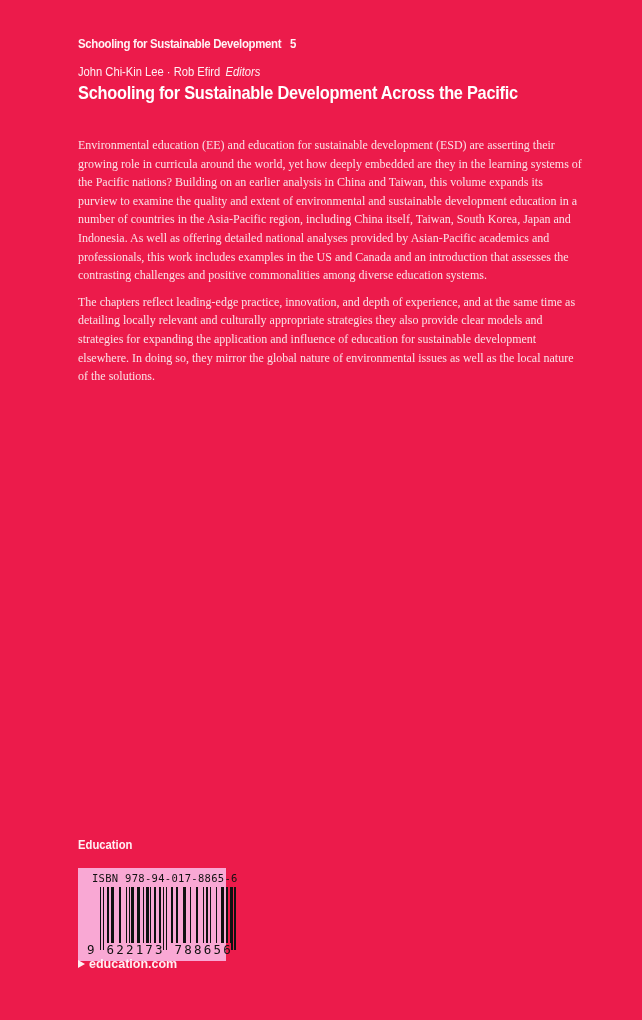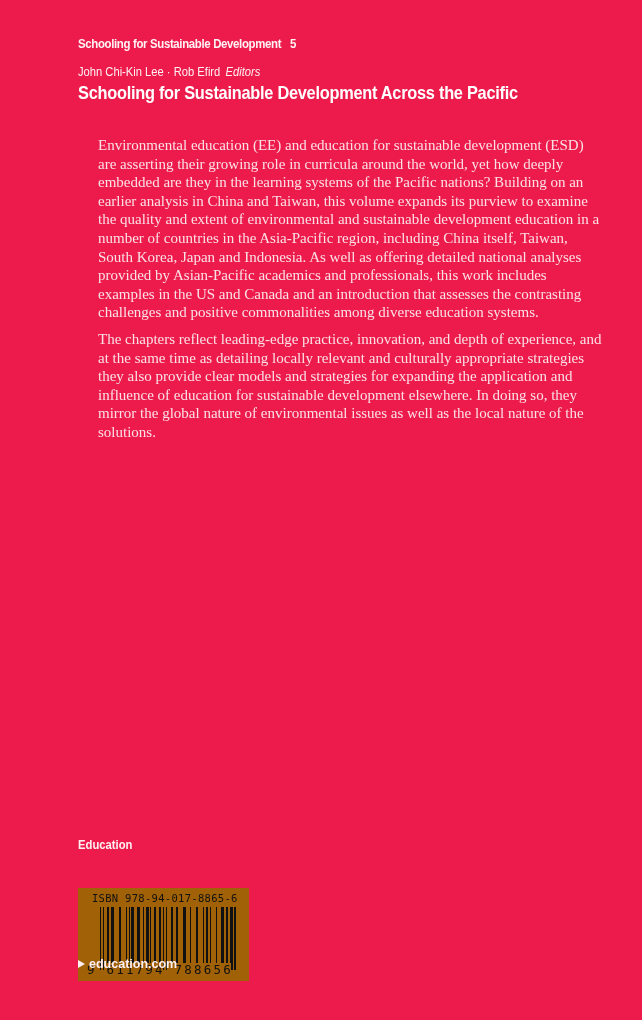--- a/index.html
+++ b/index.html
@@ -30,32 +30,32 @@
     position: absolute; left: 78px; top: 82px;
     font-family: "Liberation Sans", sans-serif;
     font-size: 19px; font-weight: bold; color: #FFFFFF;
     letter-spacing: -0.3px;
     transform: scaleX(0.86); transform-origin: left;
     white-space: nowrap;
   }
   .blurb {
     position: absolute; left: 78px; top: 136px; width: 506px;
     font-family: "Liberation Serif", serif;
-    font-size: 15px; line-height: 18.6px; color: #FBE0E6; margin-left: 20px;
+    font-size: 12px; line-height: 18.6px; color: #FBE0E6;
   }
   .blurb p { margin: 0 0 8px 0; }
   .category {
     position: absolute; left: 78px; top: 838px;
     font-family: "Liberation Sans", sans-serif;
     font-size: 12.5px; font-weight: bold; color: #FFF0F3;
     transform: scaleX(0.9); transform-origin: left;
   }
   .barcode-box {
-    position: absolute; left: 78px; top: 888px; width: 171px; height: 93px;
-    background: #a16207;
+    position: absolute; left: 78px; top: 868px; width: 148px; height: 93px;
+    background: #f9a8d4;
   }
   .isbn-text {
     position: absolute; left: 14px; top: 4px;
     font-family: "DejaVu Sans Mono", monospace;
     font-size: 10.5px; color: #111; letter-spacing: 0.3px; white-space: nowrap;
   }
   .bars {
     position: absolute; left: 22px; top: 19px; width: 136px; height: 56px;
     display: flex; align-items: stretch;
   }
@@ -156,21 +156,21 @@
         <span style="width: 4.29474px; background: transparent;"></span>
         <span style="width: 2.86316px; background: rgb(17, 17, 17);"></span>
         <span style="width: 1.43158px; background: transparent;"></span>
         <span style="width: 2.86316px; background: rgb(17, 17, 17);"></span>
         <span style="width: 1.43158px; background: transparent;"></span>
         <span style="width: 1.43158px; background: rgb(17, 17, 17);"></span>
         <span class="guard" style="width: 1.43158px; background: rgb(17, 17, 17);"></span>
         <span style="width: 1.43158px; background: transparent;"></span>
         <span class="guard" style="width: 1.43158px; background: rgb(17, 17, 17);"></span>
       </div>
-    <div class="ean-digits">9 611794 788656</div>
+    <div class="ean-digits">9 622173 788656</div>
   </div>
 
   <div class="website">
     <span class="arrow"></span>
     <span>education.com</span>
   </div>
 
 </div>
 
 </body></html>

